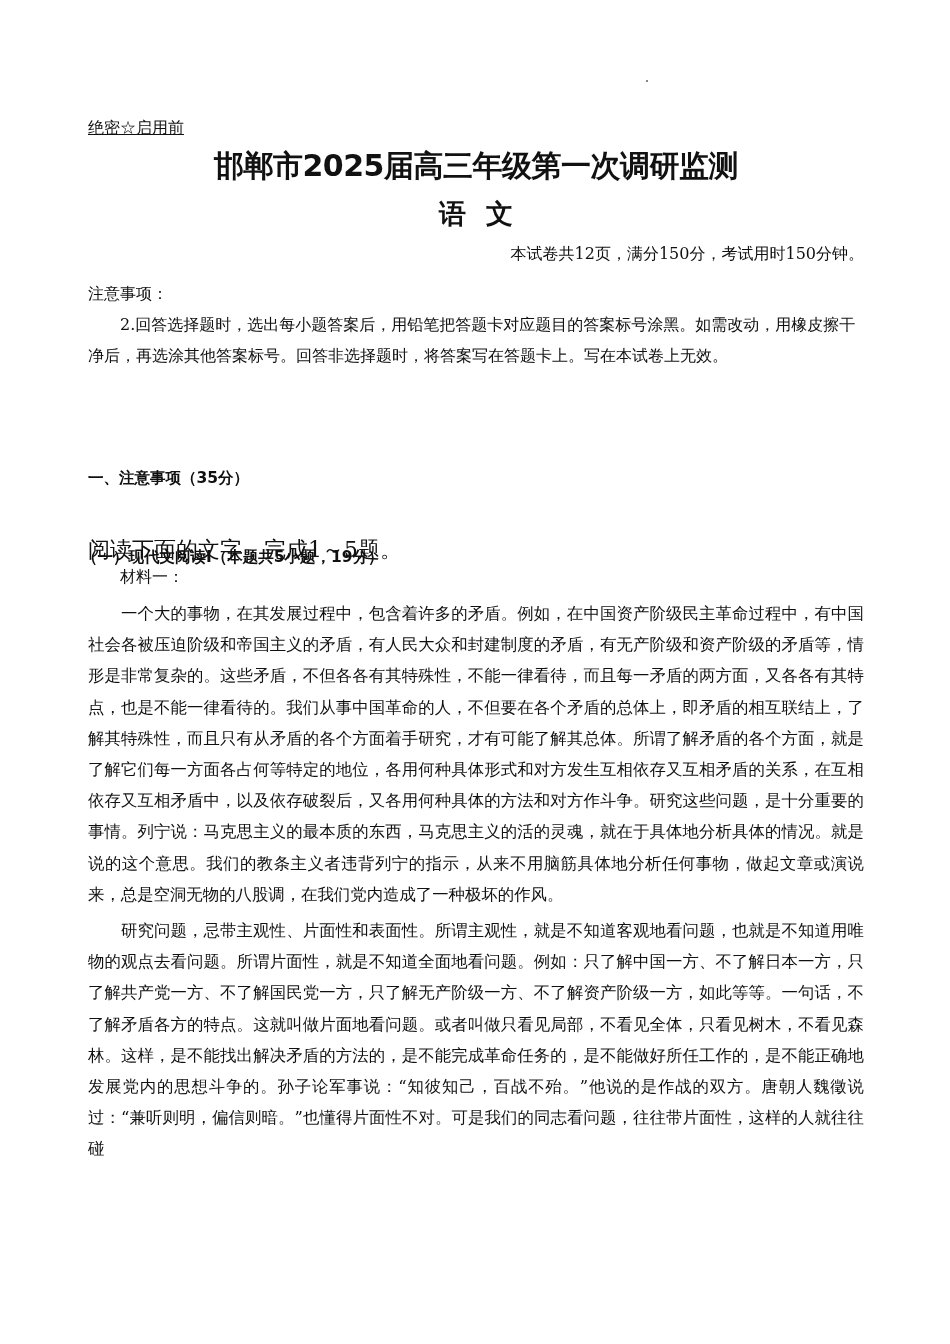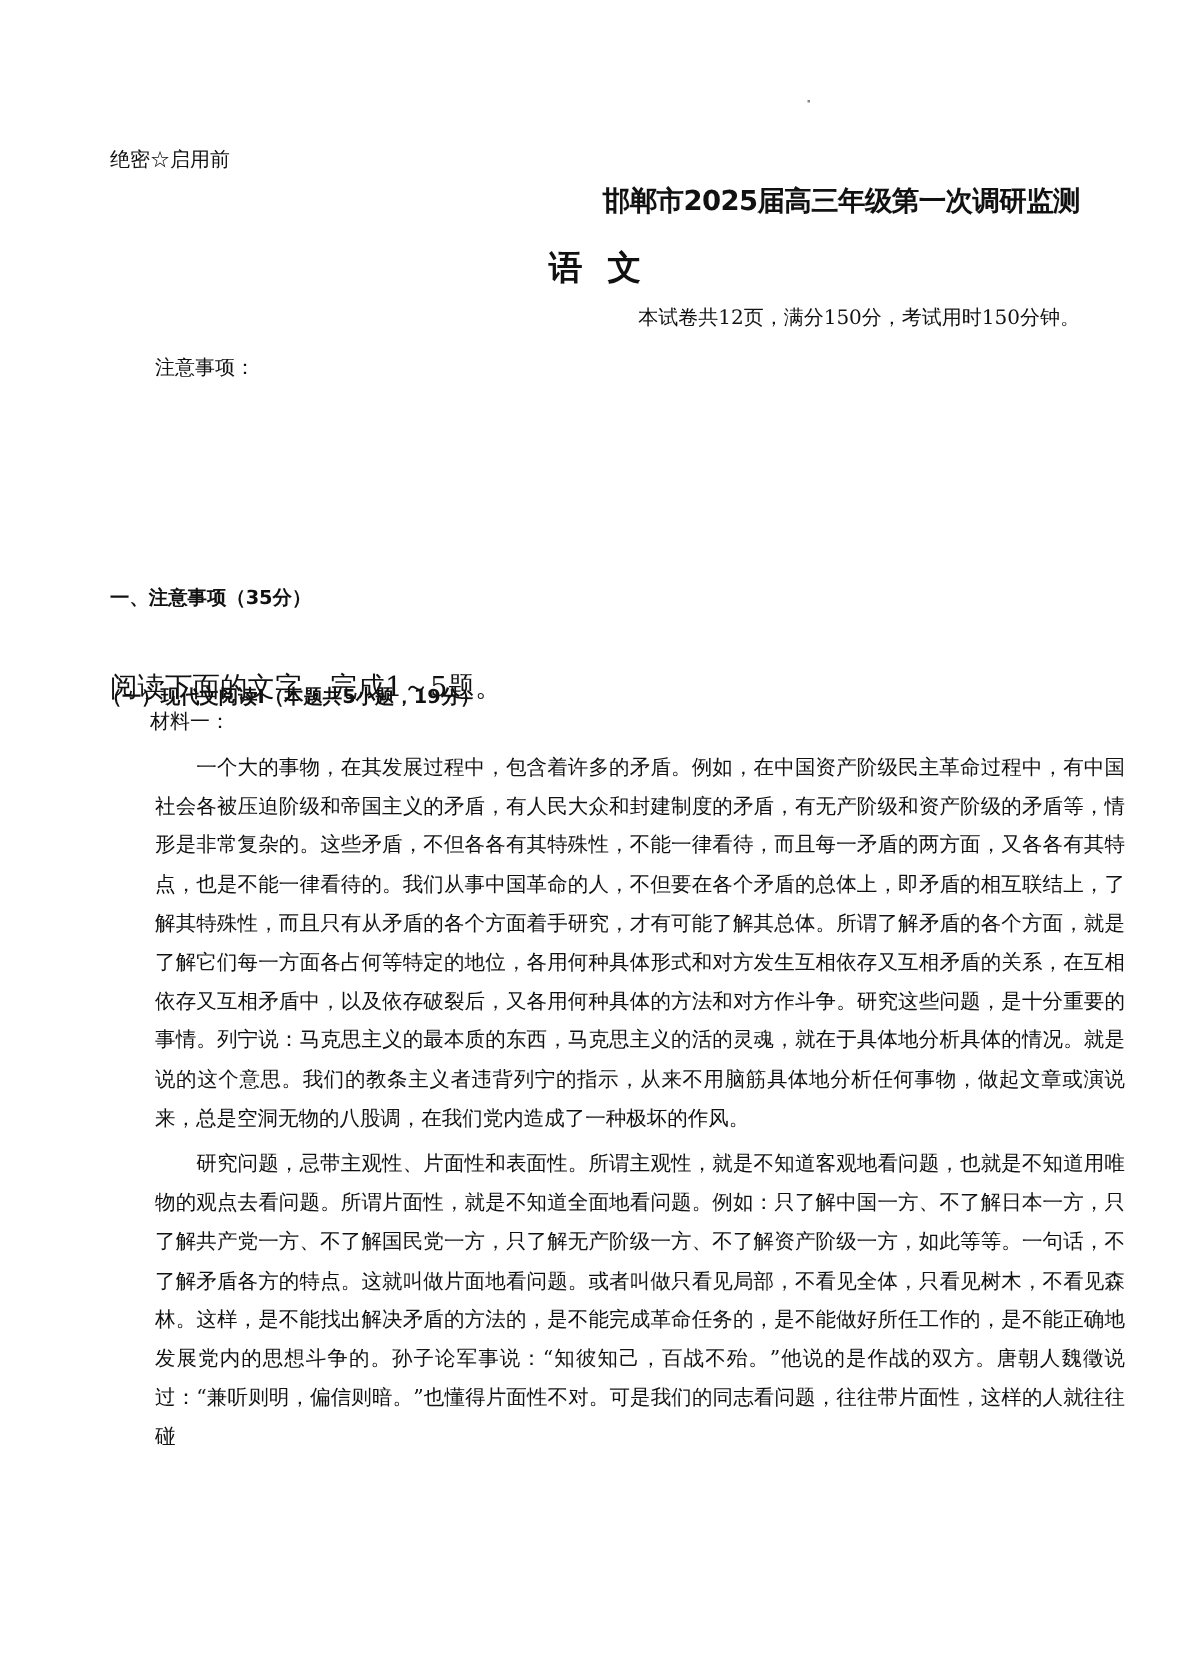--- a/index.html
+++ b/index.html
@@ -1,27 +1,27 @@
 <!DOCTYPE html>
 <html><head>
 <meta charset="utf-8">
 <style>
   html, body { margin: 0; padding: 0; background: #ffffff; }
   body { width: 950px; height: 1344px; position: relative; overflow: hidden;
          font-family: "DejaVu Serif", "Liberation Serif", serif; color: #111; }
   .dot { position: absolute; left: 646px; top: 80px; width: 2px; height: 2px; background: #888; }
   .page { position: absolute; left: 88px; top: 0; width: 776px; }
-  .secret { position: absolute; top: 118px; left: 0; font-size: 16px; letter-spacing: 0; }
-  .title { position: absolute; top: 146px; left: 0; width: 776px; text-align: right;
-           font-size: 22px; font-weight: bold; font-family: "DejaVu Sans", "Liberation Sans", sans-serif; letter-spacing: -0.5px; }
+  .secret { position: absolute; top: 118px; left: 0; font-size: 16px; letter-spacing: 0; text-decoration: underline; }
+  .title { position: absolute; top: 146px; left: 0; width: 776px; text-align: center;
+           font-size: 30px; font-weight: bold; font-family: "DejaVu Sans", "Liberation Sans", sans-serif; letter-spacing: -0.5px; }
   .subject { position: absolute; top: 196px; left: 0; width: 776px; text-align: center;
              font-size: 27px; font-weight: bold; font-family: "DejaVu Sans", "Liberation Sans", sans-serif; word-spacing: 14px; }
   .subject span { margin: 0 10px; }
   .info { position: absolute; top: 244px; left: 0; width: 776px; text-align: right; font-size: 16px; }
-  .block { position: absolute; left: 0; width: 776px; font-size: 16px; line-height: 31px; margin-left: 36px; }
+  .block { position: absolute; left: 0; width: 776px; font-size: 16px; line-height: 31px; }
   .notes { top: 278px; }
   .notes .ind { text-indent: 32px; }
   .sec { font-family: "DejaVu Sans", "Liberation Sans", sans-serif; font-weight: bold; font-size: 15.5px; }
   .sec1 { position: absolute; top: 468px; left: 0; }
   .sec2 { position: absolute; top: 503px; left: -6px; margin-top: 44px; }
   .read { position: absolute; top: 535px; left: 0; font-size: 22px; }
   .mat { position: absolute; top: 567px; left: 32px; font-size: 16px; }
   .body-text { top: 598px; font-size: 16.4px; line-height: 31.2px; text-align: justify; text-align-last: left; }
   .body-text p { margin: 0; text-indent: 33px; }
   .body-text p + p { margin-top: 5px; }
@@ -34,20 +34,21 @@
 <div class="page">
   <div class="secret">绝密☆启用前</div>
   <div class="title">邯郸市2025届高三年级第一次调研监测</div>
   <div class="subject">
     <span>语</span><span>文</span>
   </div>
   <div class="info">本试卷共12页，满分150分，考试用时150分钟。</div>
 
   <div class="block notes">
     <div>注意事项：</div>
+    <div class="ind">2.回答选择题时，选出每小题答案后，用铅笔把答题卡对应题目的答案标号涂黑。如需改动，用橡皮擦干净后，再选涂其他答案标号。回答非选择题时，将答案写在答题卡上。写在本试卷上无效。</div>
   </div>
 
   <div class="sec sec1">一、注意事项（35分）</div>
   <div class="sec sec2">（一）现代文阅读Ⅰ（本题共5小题，19分）</div>
   <div class="read">阅读下面的文字，完成1～5题。</div>
   <div class="mat">材料一：</div>
 
   <div class="block body-text">
     <p>一个大的事物，在其发展过程中，包含着许多的矛盾。例如，在中国资产阶级民主革命过程中，有中国社会各被压迫阶级和帝国主义的矛盾，有人民大众和封建制度的矛盾，有无产阶级和资产阶级的矛盾等，情形是非常复杂的。这些矛盾，不但各各有其特殊性，不能一律看待，而且每一矛盾的两方面，又各各有其特点，也是不能一律看待的。我们从事中国革命的人，不但要在各个矛盾的总体上，即矛盾的相互联结上，了解其特殊性，而且只有从矛盾的各个方面着手研究，才有可能了解其总体。所谓了解矛盾的各个方面，就是了解它们每一方面各占何等特定的地位，各用何种具体形式和对方发生互相依存又互相矛盾的关系，在互相依存又互相矛盾中，以及依存破裂后，又各用何种具体的方法和对方作斗争。研究这些问题，是十分重要的事情。列宁说：马克思主义的最本质的东西，马克思主义的活的灵魂，就在于具体地分析具体的情况。就是说的这个意思。我们的教条主义者违背列宁的指示，从来不用脑筋具体地分析任何事物，做起文章或演说来，总是空洞无物的八股调，在我们党内造成了一种极坏的作风。</p>
     <p>研究问题，忌带主观性、片面性和表面性。所谓主观性，就是不知道客观地看问题，也就是不知道用唯物的观点去看问题。所谓片面性，就是不知道全面地看问题。例如：只了解中国一方、不了解日本一方，只了解共产党一方、不了解国民党一方，只了解无产阶级一方、不了解资产阶级一方，如此等等。一句话，不了解矛盾各方的特点。这就叫做片面地看问题。或者叫做只看见局部，不看见全体，只看见树木，不看见森林。这样，是不能找出解决矛盾的方法的，是不能完成革命任务的，是不能做好所任工作的，是不能正确地发展党内的思想斗争的。孙子论军事说：“知彼知己，百战不殆。”他说的是作战的双方。唐朝人魏徵说过：“兼听则明，偏信则暗。”也懂得片面性不对。可是我们的同志看问题，往往带片面性，这样的人就往往碰</p>

